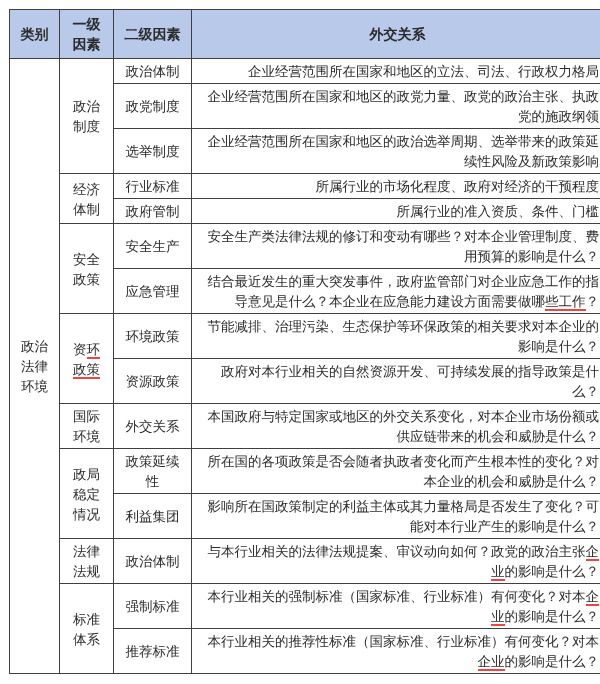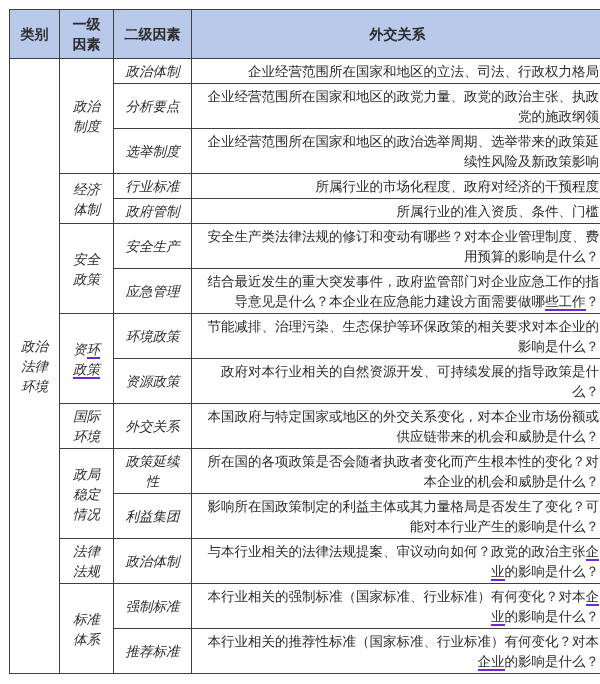--- a/index.html
+++ b/index.html
@@ -26,28 +26,27 @@
     font-weight:bold;
     text-align:center;
     padding:4px 1px;
     white-space:pre-line;
     font-size:14px;
   }
   td.cat, td.lvl1, td.lvl2{
     text-align:center;
     white-space:pre-line;
     padding:2px 1px;
-    font-style:italic;
   }
   td.analysis{
     text-align:right;
     padding:2px 4px 2px 6px;
   }
   .u{
-    border-bottom:2px solid #6d28d9;
+    border-bottom:2px solid #ef4444;
     cursor:pointer;
   }
 </style>
 </head>
 <body>
 
 <div class="wrap">
   <table>
     <colgroup>
       <col style="width:50px">
@@ -68,21 +67,21 @@
         <tr>
           <td class="cat" rowspan="15">政治
 法律
 环境</td>
           <td class="lvl1" rowspan="3">政治
 制度</td>
           <td class="lvl2">政治体制</td>
           <td class="analysis">企业经营范围所在国家和地区的立法、司法、行政权力格局</td>
         </tr>
         <tr>
-          <td class="lvl2">分析要点</td>
+          <td class="lvl2">政党制度</td>
           <td class="analysis">企业经营范围所在国家和地区的政党力量、政党的政治主张、执政党的施政纲领</td>
         </tr>
         <tr>
           <td class="lvl2">选举制度</td>
           <td class="analysis">企业经营范围所在国家和地区的政治选举周期、选举带来的政策延续性风险及新政策影响</td>
         </tr>
         <tr>
           <td class="lvl1" rowspan="2">经济
 体制</td>
           <td class="lvl2">行业标准</td>

